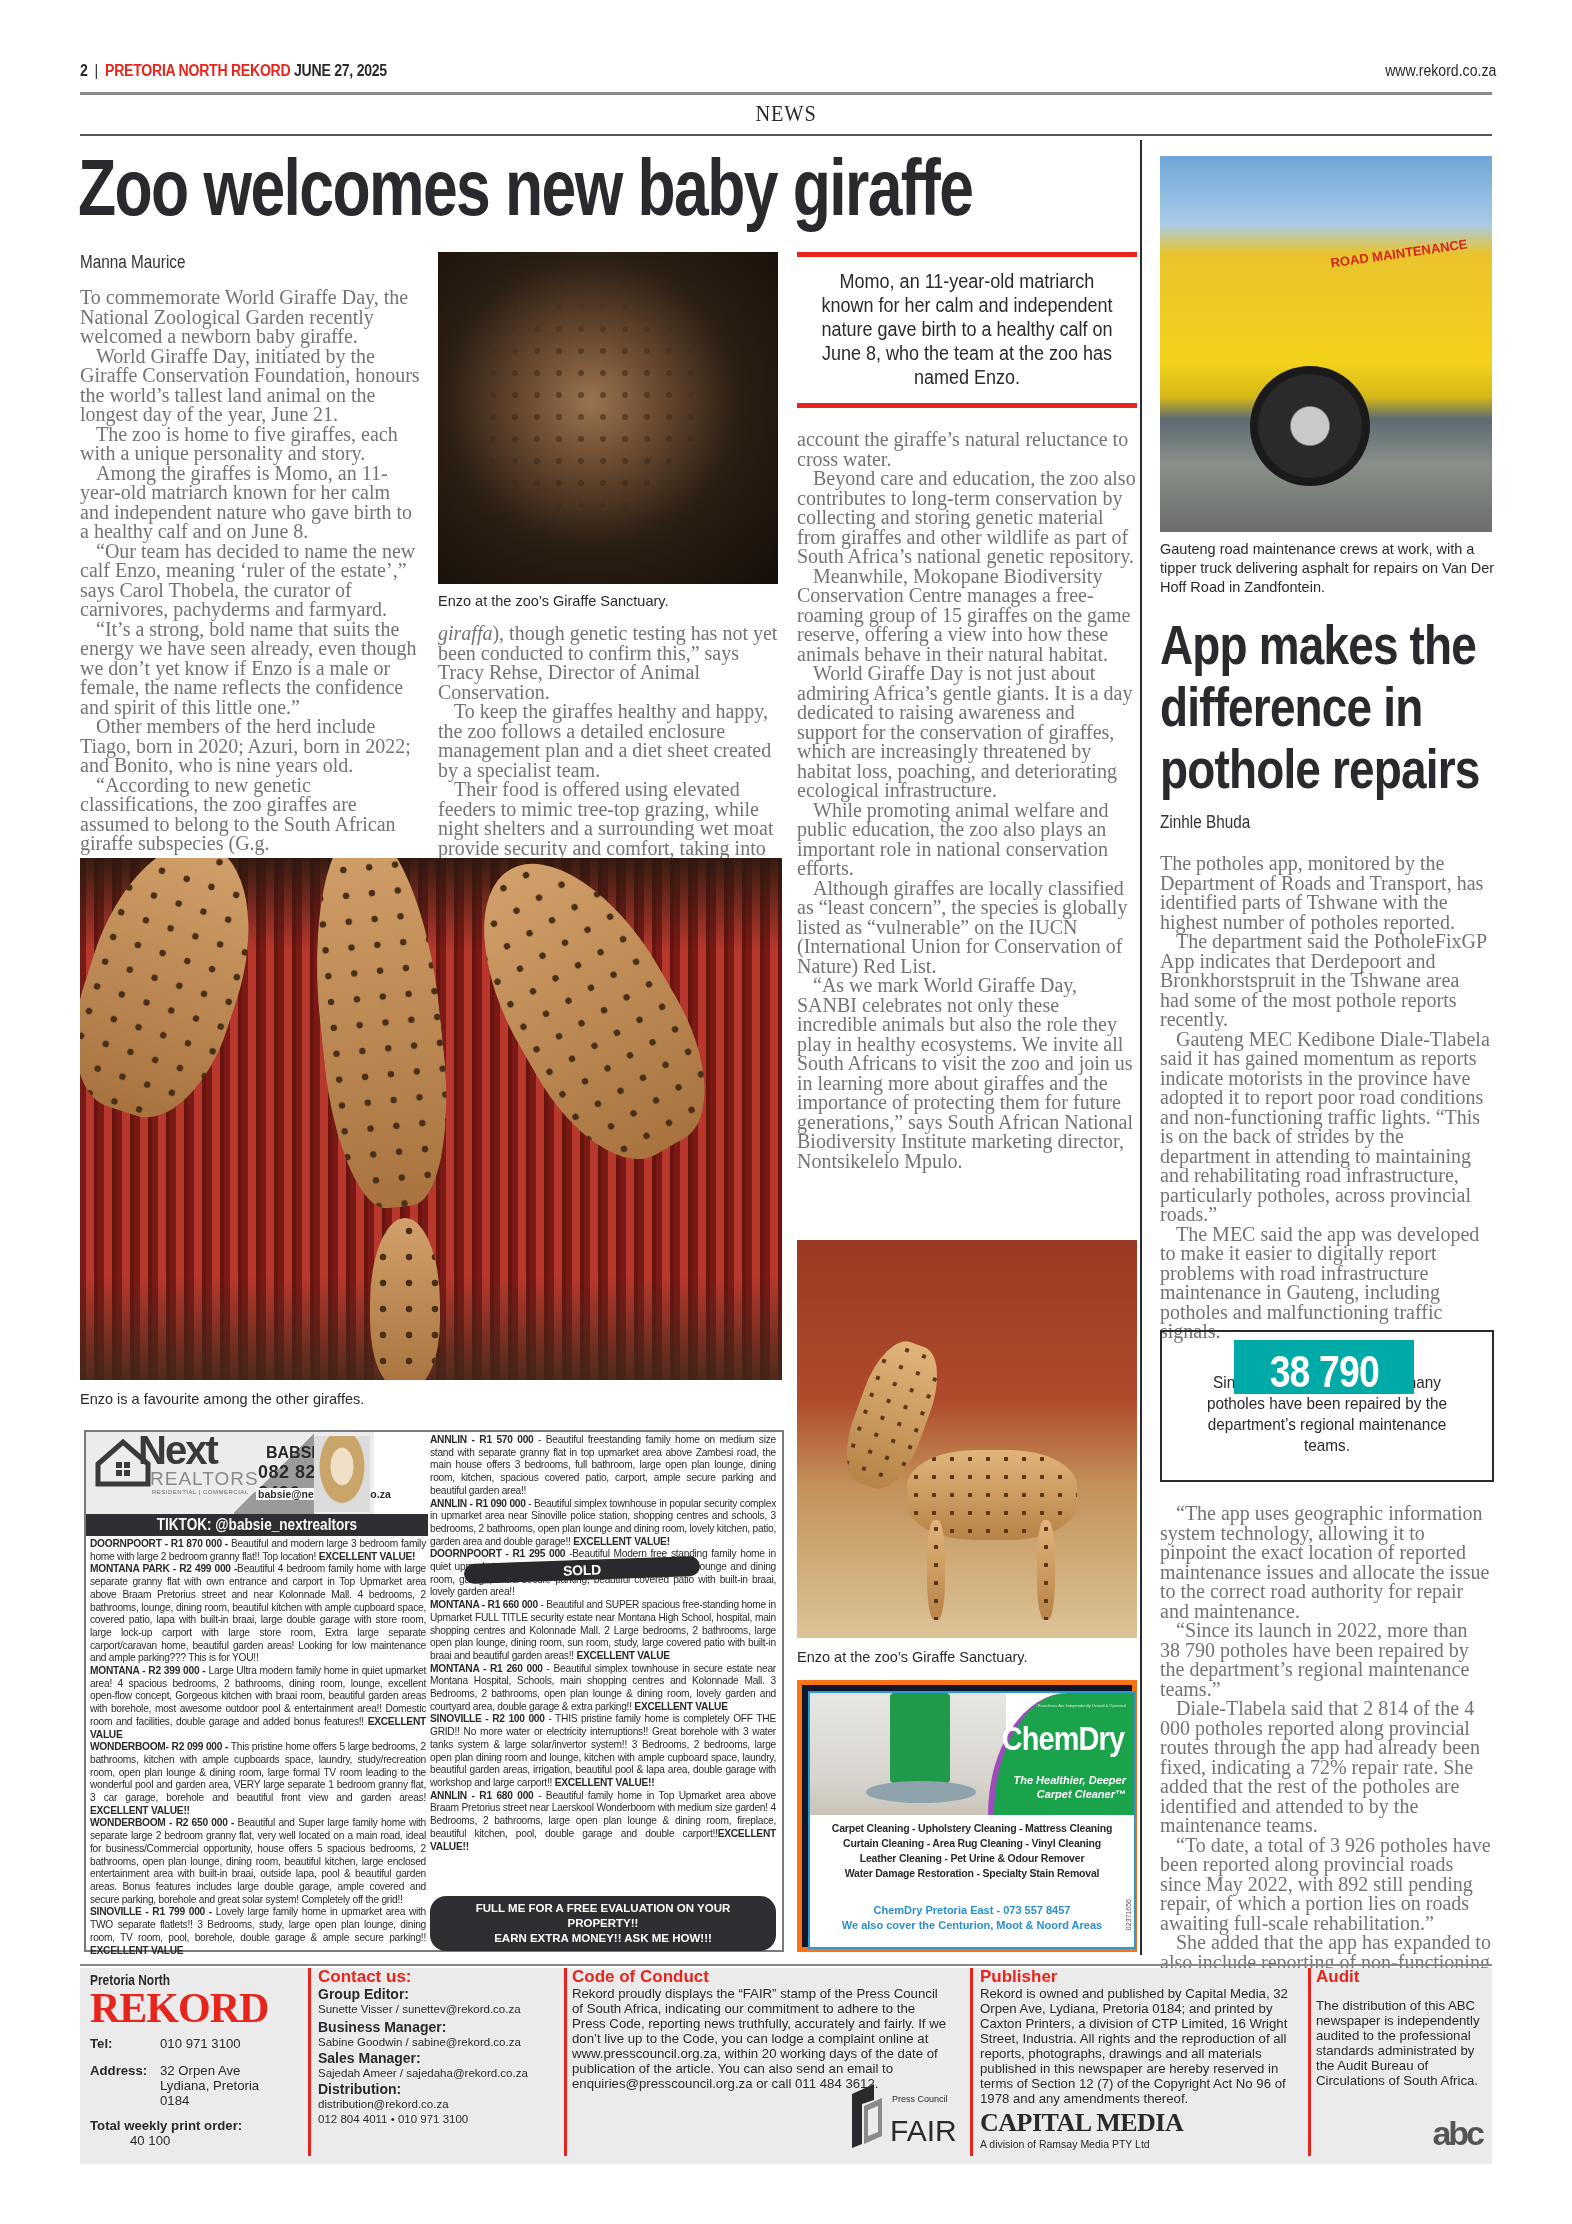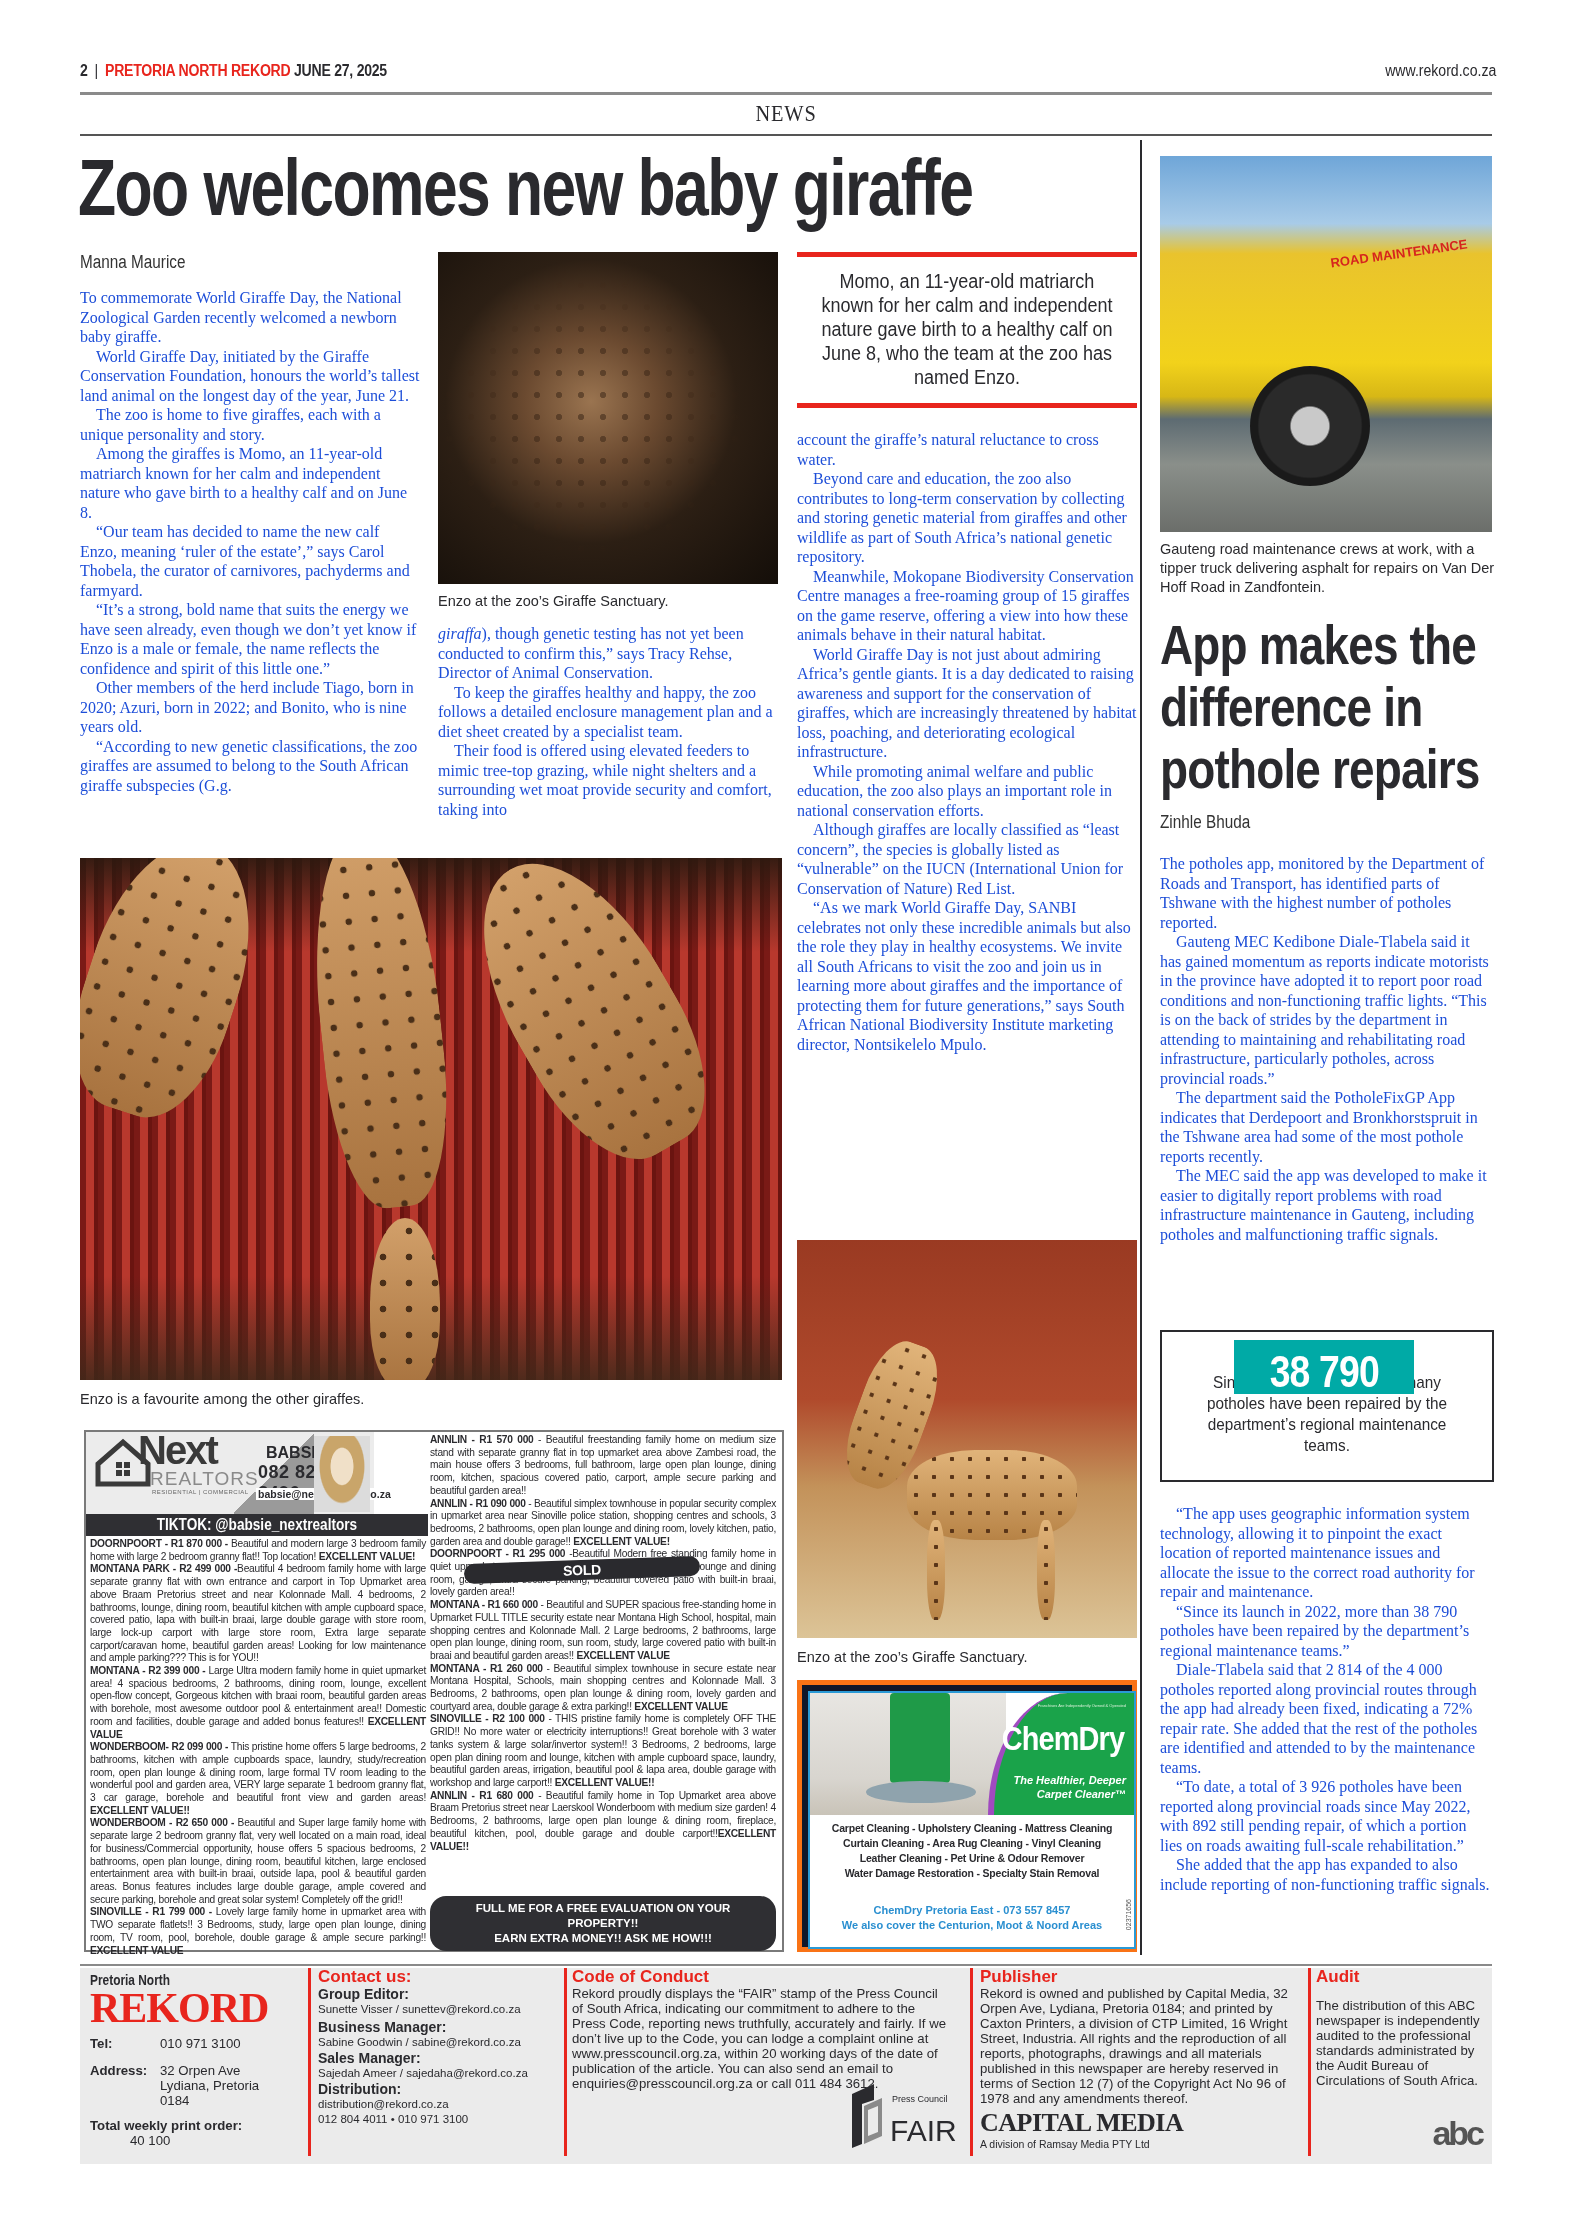--- a/index.html
+++ b/index.html
@@ -16,21 +16,21 @@
   .rule-top { left: 80px; top: 92px; width: 1412px; height: 3px; background: #8a8a8a; }
   .section-label { left: 0; width: 1572px; top: 100px; text-align: center; font-family: "Liberation Serif", serif; font-size: 24px; color: #2a2a2e; letter-spacing: 1px; transform: scaleX(0.85); }
   .rule-2 { left: 80px; top: 134px; width: 1412px; height: 2px; background: #555; }
 
   
   .headline { left: 78px; top: 146px; font-family: "Liberation Sans", sans-serif; font-weight: bold; font-size: 80px; line-height: 84px; color: #2a2a2e; letter-spacing: -2px; transform: scaleX(0.78); transform-origin: left; white-space: nowrap; }
 
   .vline { width: 2px; background: #2a2a2e; }
 
   .byline { font-family: "Liberation Sans", sans-serif; font-size: 18px; color: #333; transform: scaleX(0.85); transform-origin: left; white-space: nowrap; }
-  .body { font-family: "Liberation Serif", serif; font-size: 16px; line-height: 19.5px; color: #1d4ed8; }
+  .body { font-family: "Liberation Serif", serif; font-size: 20px; line-height: 19.5px; color: #737373; }
   .body p { text-indent: 16px; }
   .body p.first { text-indent: 0; }
   .caption { font-family: "Liberation Sans", sans-serif; font-size: 14.5px; line-height: 19px; color: #2a2a2e; }
 
   
   .photo { overflow: hidden; }
   .photo-giraffe-dark { background: radial-gradient(ellipse at 45% 45%, #9a7450 0%, #6b4a30 25%, #2c1f14 55%, #140e09 100%); }
   .photo-giraffe-dark .spots { position: absolute; inset: 0; background-image: radial-gradient(circle, #3d2818 18%, transparent 22%); background-size: 22px 22px; opacity: 0.55; mask-image: radial-gradient(ellipse at 45% 50%, #000 30%, transparent 60%); -webkit-mask-image: radial-gradient(ellipse at 45% 50%, #000 30%, transparent 60%); }
   .photo-truck { background: linear-gradient(180deg, #6fa6d8 0%, #a8cbe8 18%, #e9c32d 26%, #f2d21b 55%, #d7b716 64%, #5d6b72 70%, #8a8f8a 82%, #6b6e6a 100%); }
   .photo-truck .wheel { position: absolute; width: 120px; height: 120px; border-radius: 50%; background: radial-gradient(circle, #c9c9c9 0 22%, #2a2a2a 24% 60%, #1a1a1a 62%); }
@@ -253,22 +253,22 @@
 
 <h2 class="abs headline2" style="left:1160px; top:614px;">
   <div>App makes the</div>
   <div>difference in</div>
   <div>pothole repairs</div>
 </h2>
 <div class="abs byline" style="left:1160px; top:812px;">Zinhle Bhuda</div>
 
 <div class="abs body" style="left:1160px; top:854px; width:332px;">
   <p class="first">The potholes app, monitored by the Department of Roads and Transport, has identified parts of Tshwane with the highest number of potholes reported.</p>
+  <p>The department said the PotholeFixGP App indicates that Derdepoort and Bronkhorstspruit in the Tshwane area had some of the most pothole reports recently.</p>
   <p>Gauteng MEC Kedibone Diale-Tlabela said it has gained momentum as reports indicate motorists in the province have adopted it to report poor road conditions and non-functioning traffic lights. “This is on the back of strides by the department in attending to maintaining and rehabilitating road infrastructure, particularly potholes, across provincial roads.”</p>
-  <p>The department said the PotholeFixGP App indicates that Derdepoort and Bronkhorstspruit in the Tshwane area had some of the most pothole reports recently.</p>
   <p>The MEC said the app was developed to make it easier to digitally report problems with road infrastructure maintenance in Gauteng, including potholes and malfunctioning traffic signals.</p>
 </div>
 
 <div class="abs factbox" style="left:1160px; top:1330px; width:334px; height:152px;">
   <span class="t">Since its launch in 2022, so many potholes have been repaired by the department’s regional maintenance teams.</span>
 </div>
 <div class="abs fact-number" style="left:1234px; top:1340px; width:180px; height:54px;">
   <span>38 790</span>
 </div>
 

